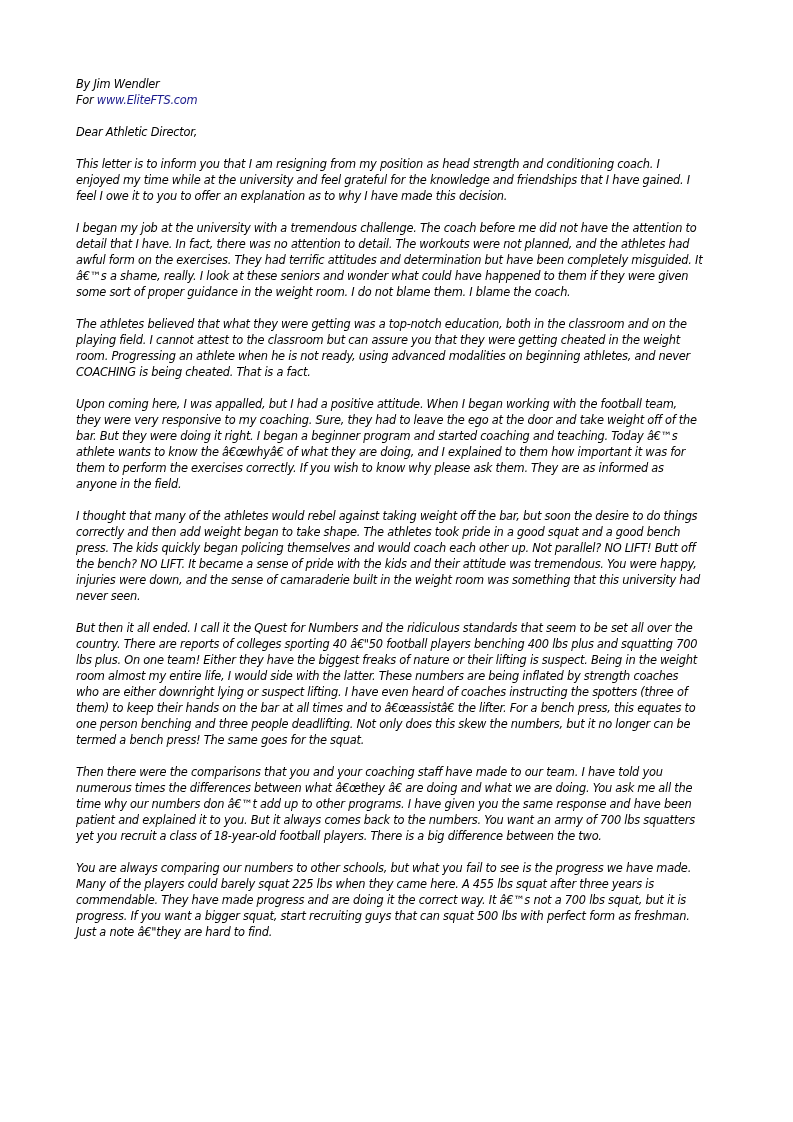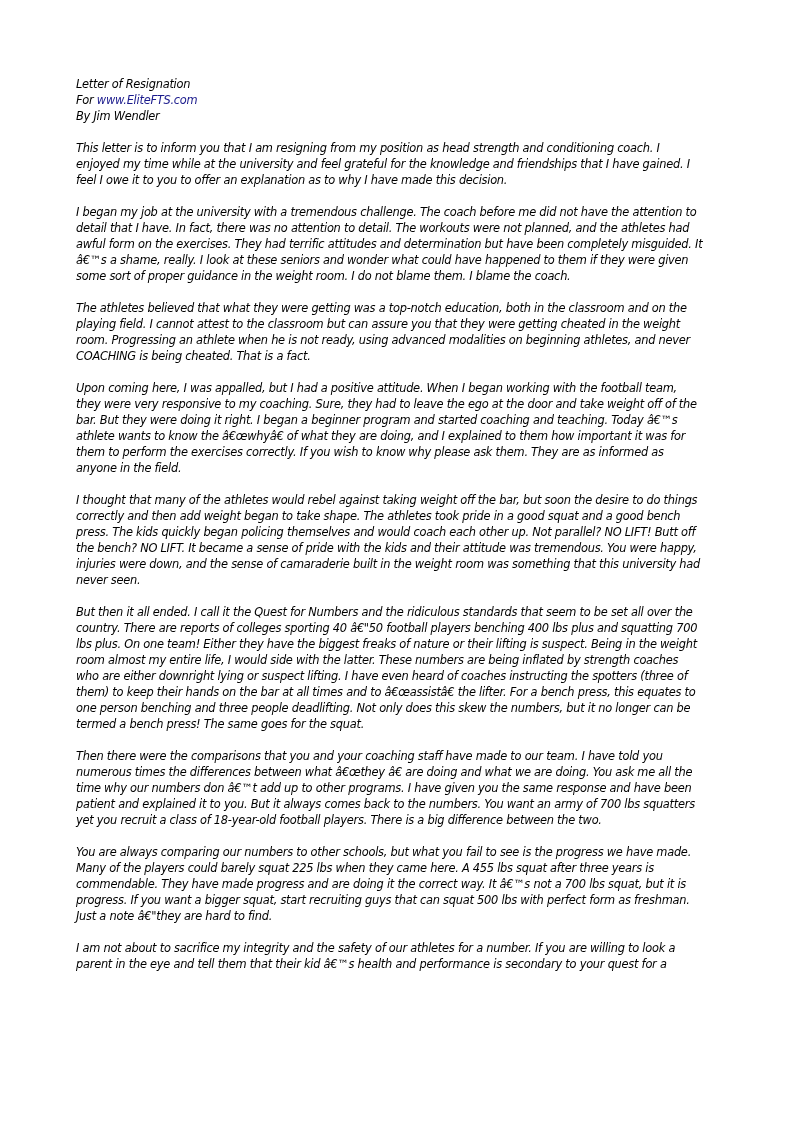--- a/index.html
+++ b/index.html
@@ -19,26 +19,25 @@
     .header-line { display: block; white-space: nowrap; }
     .link { color: #1a1a8c; text-decoration: none; }
     .salutation { margin-top: 16px; }
     .para { margin: 16px 12px 0 0; }
   </style>
 </head>
 <body>
 
 <div class="page">
   <div>
-    <span class="header-line">Letter of Resignation</span>
+    <span class="header-line">By Jim Wendler</span>
     <span class="header-line"><span>For </span><a class="link" style="color: rgb(26, 26, 140);">www.EliteFTS.com</a></span>
-    <span class="header-line">By Jim Wendler</span>
   </div>
+  <div class="salutation">Dear Athletic Director,</div>
   <p class="para">This letter is to inform you that I am resigning from my position as head strength and conditioning coach. I enjoyed my time while at the university and feel grateful for the knowledge and friendships that I have gained. I feel I owe it to you to offer an explanation as to why I have made this decision.</p>
   <p class="para">I began my job at the university with a tremendous challenge. The coach before me did not have the attention to detail that I have. In fact, there was no attention to detail. The workouts were not planned, and the athletes had awful form on the exercises. They had terrific attitudes and determination but have been completely misguided. It â€™s a shame, really. I look at these seniors and wonder what could have happened to them if they were given some sort of proper guidance in the weight room. I do not blame them. I blame the coach.</p>
   <p class="para">The athletes believed that what they were getting was a top-notch education, both in the classroom and on the playing field. I cannot attest to the classroom but can assure you that they were getting cheated in the weight room. Progressing an athlete when he is not ready, using advanced modalities on beginning athletes, and never COACHING is being cheated. That is a fact.</p>
   <p class="para">Upon coming here, I was appalled, but I had a positive attitude. When I began working with the football team, they were very responsive to my coaching. Sure, they had to leave the ego at the door and take weight off of the bar. But they were doing it right. I began a beginner program and started coaching and teaching. Today â€™s athlete wants to know the  â€œwhyâ€ of what they are doing, and I explained to them how important it was for them to perform the exercises correctly. If you wish to know why please ask them. They are as informed as anyone in the field.</p>
   <p class="para">I thought that many of the athletes would rebel against taking weight off the bar, but soon the desire to do things correctly and then add weight began to take shape. The athletes took pride in a good squat and a good bench press. The kids quickly began policing themselves and would coach each other up. Not parallel? NO LIFT! Butt off the bench? NO LIFT. It became a sense of pride with the kids and their attitude was tremendous. You were happy, injuries were down, and the sense of camaraderie built in the weight room was something that this university had never seen.</p>
   <p class="para">But then it all ended. I call it the Quest for Numbers and the ridiculous standards that seem to be set all over the country. There are reports of colleges sporting 40  â€"50 football players benching 400 lbs plus and squatting 700 lbs plus. On one team! Either they have the biggest freaks of nature or their lifting is suspect. Being in the weight room almost my entire life, I would side with the latter. These numbers are being inflated by strength coaches who are either downright lying or suspect lifting. I have even heard of coaches instructing the spotters (three of them) to keep their hands on the bar at all times and to   â€œassistâ€ the lifter. For a bench press, this equates to one person benching and three people deadlifting. Not only does this skew the numbers, but it no longer can be termed a bench press! The same goes for the squat.</p>
   <p class="para">Then there were the comparisons that you and your coaching staff have made to our team. I have told you numerous times the differences between what  â€œthey â€ are doing and what we are doing. You ask me all the time why our numbers don â€™t add up to other programs. I have given you the same response and have been patient and explained it to you. But it always comes back to the numbers. You want an army of 700 lbs squatters yet you recruit a class of 18-year-old football players. There is a big difference between the two.</p>
   <p class="para">You are always comparing our numbers to other schools, but what you fail to see is the progress we have made. Many of the players could barely squat 225 lbs when they came here. A 455 lbs squat after three years is commendable. They have made progress and are doing it the correct way. It  â€™s not a 700 lbs squat, but it is progress. If you want a bigger squat, start recruiting guys that can squat 500 lbs with perfect form as freshman. Just a note â€"they are hard to find.</p>
-  <p class="para">I am not about to sacrifice my integrity and the safety of our athletes for a number. If you are willing to look a parent in the eye and tell them that their kid  â€™s health and performance is secondary to your quest for a</p>
 </div>
 
 </body></html>

